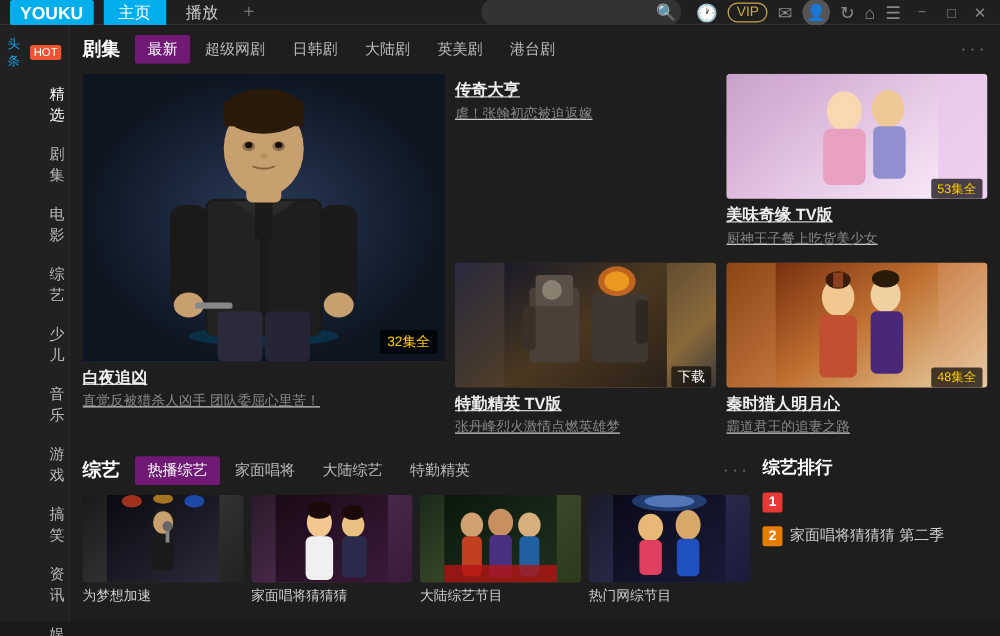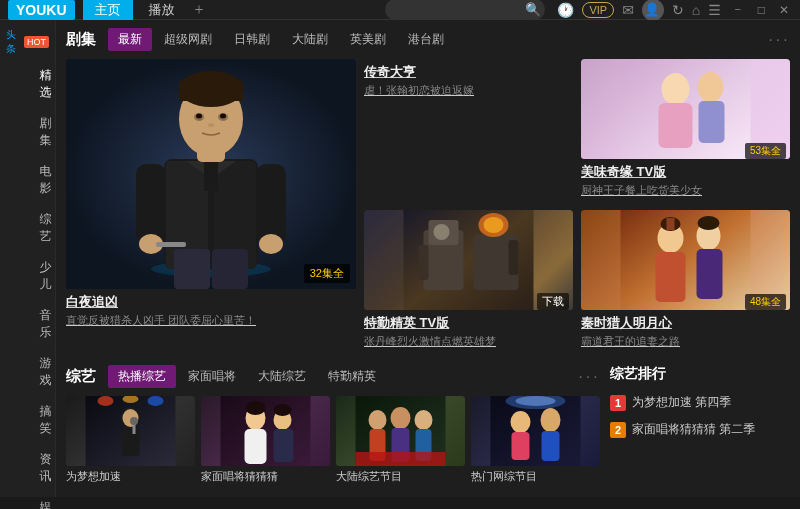--- a/index.html
+++ b/index.html
@@ -715,21 +715,20 @@
               </div>
               <div class="variety-item-title">热门网综节目</div>
             </div>
           </div>
         </div>
 
         <div class="variety-right">
           <div class="rank-title">综艺排行</div>
           <div class="rank-item">
             <div class="rank-num r1">1</div>
-            <span class="rank-text">为梦想加速 第四季</span>
           </div>
           <div class="rank-item">
             <div class="rank-num r2">2</div>
             <span class="rank-text">家面唱将猜猜猜 第二季</span>
           </div>
         </div>
       </div>
     </div>
 
   </div>

